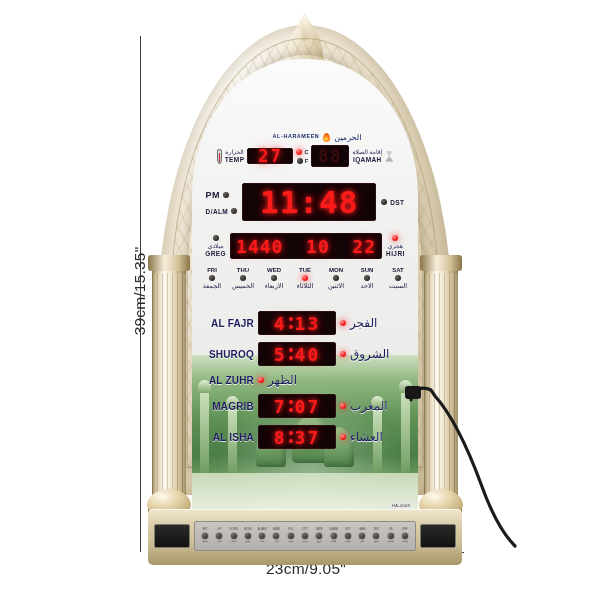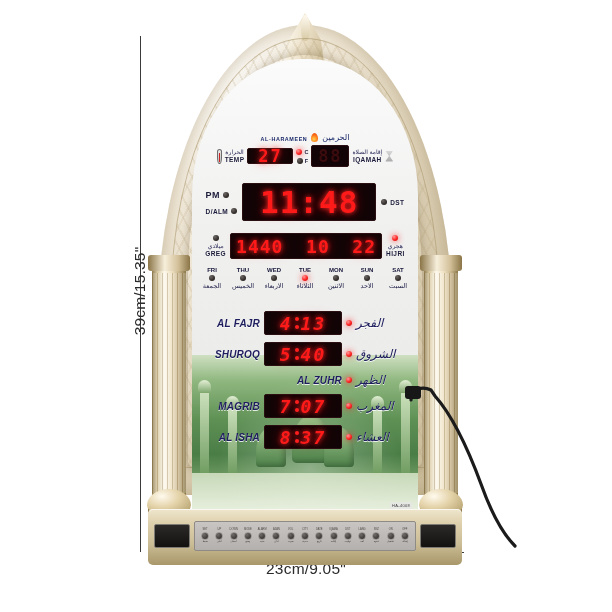--- a/index.html
+++ b/index.html
@@ -191,22 +191,22 @@
   .lamp.on{
     background: radial-gradient(circle at 34% 30%, #ff9a9a, #ff1f1f 55%, #b30d0d 100%);
     box-shadow:0 0 6px rgba(255,40,40,.9);
   }
 
   .tiny-lbl{ font-size:6.5px; font-weight:700; color:#1b1b3a; letter-spacing:.4px; }
   .ar-lbl{ font-size:6px; color:#2a2a5a; direction:rtl; }
 
   
   .brand{
-    position:absolute; left:0; top:74px; width:100%;
-    display:flex; align-items:flex-end; justify-content:center; gap:4px;
+    position:absolute; left:12px; top:74px; width:100%;
+    display:flex; align-items:flex-start; justify-content:center; gap:4px;
   }
   .brand-en{ font-size:5.4px; font-weight:700; color:#1b2a6b; letter-spacing:.6px; }
   .brand-ar{ font-size:8px; color:#1b2a6b; direction:rtl; }
   .brand-flame{
     width:7px; height:9px; border-radius:50% 50% 50% 50% / 64% 64% 36% 36%;
     background: radial-gradient(circle at 42% 68%, #ffd24d 0%, #ff7a1a 48%, #e03a09 100%);
   }
 
   
   .temp-row{
@@ -264,21 +264,21 @@
   }
   .day-cell{ display:flex; flex-direction:column; align-items:center; gap:1.5px; width:28px; }
   .day-en{ font-size:6px; font-weight:700; color:#16163a; }
   .day-ar{ font-size:6.5px; color:#20204a; }
 
   
   .prayers{
     position:absolute; left:0; top:252px; width:100%;
     display:flex; flex-direction:column; gap:7px;
   }
-  .prayer-row{ display:flex; align-items:center; justify-content:flex-end; gap:4px;font-style:italic; }
+  .prayer-row{ display:flex; align-items:center; justify-content:flex-start; gap:4px; }
   .p-en{
     width:62px; text-align:right; font-size:10px; font-weight:700;
     color:#1d1d5e; letter-spacing:.2px;
     text-shadow:0 1px 0 rgba(255,255,255,.8);
   }
   .p-led{
     width:78px; height:24px; font-size:18px;
     display:flex; align-items:center; justify-content:center; gap:2px;
   }
   .colon-dots{ display:flex; flex-direction:column; gap:4px; }

